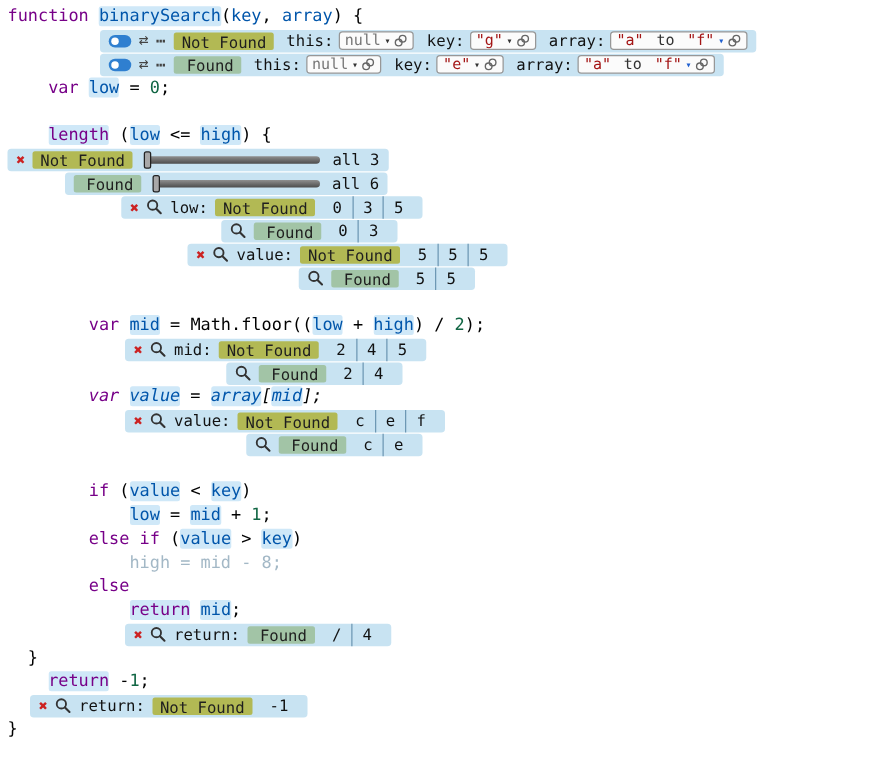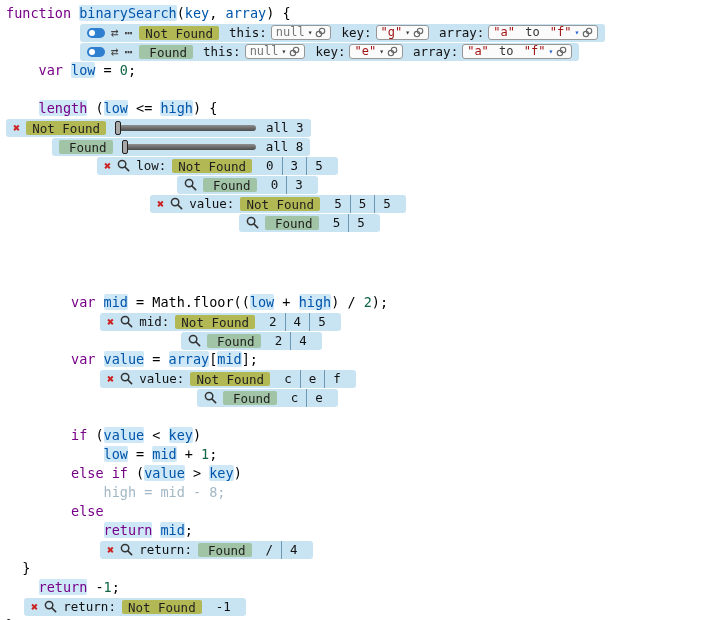--- a/index.html
+++ b/index.html
@@ -99,21 +99,21 @@
                 <circle cx="9" cy="5" r="3.4" fill="none" stroke="#666" stroke-width="1.4"></circle>
               </svg></span></span></span></span>
     </div>
     <div class="row code-line" style="padding-left: calc(4ch + 6px);"><span class="tk-kw">var </span><span class="tk-var tk-hl">low</span><span class="tk-pl"> = </span><span class="tk-num">0</span><span class="tk-pl">;</span></div>
     <div class="row"></div>
     <div class="row code-line" style="padding-left: calc(4ch + 6px);"><span class="tk-kw tk-hl">length</span><span class="tk-pl"> (</span><span class="tk-var tk-hl">low</span><span class="tk-pl"> &lt;= </span><span class="tk-var tk-hl">high</span><span class="tk-pl">) {</span></div>
     <div class="row wrow">
       <span class="wbox" style="margin-left: 6px;"><span class="w-close">✖</span><span class="badge nf">Not Found</span><span class="slider" style="width: 140px;"><span class="handle"></span></span><span class="w-label">all 3</span></span>
     </div>
     <div class="row wrow">
-      <span class="wbox" style="margin-left: 52px;"><span class="badge f">Found</span><span class="slider" style="width: 133px;"><span class="handle"></span></span><span class="w-label">all 8</span></span>
+      <span class="wbox" style="margin-left: 52px;"><span class="badge f">Found</span><span class="slider" style="width: 133px;"><span class="handle"></span></span><span class="w-label">all 6</span></span>
     </div>
     <div class="row wrow">
       <span class="wbox" style="margin-left: 97px;"><span class="w-close">✖</span><span class="w-mag"><svg width="13" height="13" viewBox="0 0 14 14">
             <circle cx="5.5" cy="5.5" r="4" fill="none" stroke="#333" stroke-width="1.6"></circle>
             <line x1="8.6" y1="8.6" x2="12.5" y2="12.5" stroke="#333" stroke-width="1.8" stroke-linecap="round"></line>
           </svg></span><span class="probe-label">low:</span><span class="badge nf">Not Found</span><span class="cells"><span class="cell">0</span><span class="cell">3</span><span class="cell">5</span></span></span>
     </div>
     <div class="row wrow">
       <span class="wbox" style="margin-left: 177px;"><span class="w-mag"><svg width="13" height="13" viewBox="0 0 14 14">
             <circle cx="5.5" cy="5.5" r="4" fill="none" stroke="#333" stroke-width="1.6"></circle>
@@ -126,34 +126,34 @@
             <line x1="8.6" y1="8.6" x2="12.5" y2="12.5" stroke="#333" stroke-width="1.8" stroke-linecap="round"></line>
           </svg></span><span class="probe-label">value:</span><span class="badge nf">Not Found</span><span class="cells"><span class="cell">5</span><span class="cell">5</span><span class="cell">5</span></span></span>
     </div>
     <div class="row wrow">
       <span class="wbox" style="margin-left: 239px;"><span class="w-mag"><svg width="13" height="13" viewBox="0 0 14 14">
             <circle cx="5.5" cy="5.5" r="4" fill="none" stroke="#333" stroke-width="1.6"></circle>
             <line x1="8.6" y1="8.6" x2="12.5" y2="12.5" stroke="#333" stroke-width="1.8" stroke-linecap="round"></line>
           </svg></span><span class="badge f">Found</span><span class="cells"><span class="cell">5</span><span class="cell">5</span></span></span>
     </div>
     <div class="row"></div>
-    <div class="row code-line" style="padding-left: calc(8ch + 6px); margin-top: 42px;"><span class="tk-kw">var </span><span class="tk-var tk-hl">mid</span><span class="tk-pl"> = Math.floor((</span><span class="tk-var tk-hl">low</span><span class="tk-pl"> + </span><span class="tk-var tk-hl">high</span><span class="tk-pl">) / </span><span class="tk-num">2</span><span class="tk-pl">);</span></div>
+    <div class="row code-line" style="padding-left: calc(8ch + 6px);"><span class="tk-kw">var </span><span class="tk-var tk-hl">mid</span><span class="tk-pl"> = Math.floor((</span><span class="tk-var tk-hl">low</span><span class="tk-pl"> + </span><span class="tk-var tk-hl">high</span><span class="tk-pl">) / </span><span class="tk-num">2</span><span class="tk-pl">);</span></div>
     <div class="row wrow">
       <span class="wbox" style="margin-left: 100px;"><span class="w-close">✖</span><span class="w-mag"><svg width="13" height="13" viewBox="0 0 14 14">
             <circle cx="5.5" cy="5.5" r="4" fill="none" stroke="#333" stroke-width="1.6"></circle>
             <line x1="8.6" y1="8.6" x2="12.5" y2="12.5" stroke="#333" stroke-width="1.8" stroke-linecap="round"></line>
           </svg></span><span class="probe-label">mid:</span><span class="badge nf">Not Found</span><span class="cells"><span class="cell">2</span><span class="cell">4</span><span class="cell">5</span></span></span>
     </div>
     <div class="row wrow">
       <span class="wbox" style="margin-left: 181px;"><span class="w-mag"><svg width="13" height="13" viewBox="0 0 14 14">
             <circle cx="5.5" cy="5.5" r="4" fill="none" stroke="#333" stroke-width="1.6"></circle>
             <line x1="8.6" y1="8.6" x2="12.5" y2="12.5" stroke="#333" stroke-width="1.8" stroke-linecap="round"></line>
           </svg></span><span class="badge f">Found</span><span class="cells"><span class="cell">2</span><span class="cell">4</span></span></span>
     </div>
-    <div class="row code-line" style="padding-left: calc(8ch + 6px);"><span class="tk-kw">var </span><span class="tk-var tk-hl">value</span><span class="tk-pl"> = </span><span class="tk-var tk-hl">array</span><span class="tk-pl">[</span><span class="tk-var tk-hl">mid</span><span class="tk-pl">];</span></div>
+    <div class="row code-line" style="padding-left: calc(8ch + 6px); font-style: italic;"><span class="tk-kw">var </span><span class="tk-var tk-hl">value</span><span class="tk-pl"> = </span><span class="tk-var tk-hl">array</span><span class="tk-pl">[</span><span class="tk-var tk-hl">mid</span><span class="tk-pl">];</span></div>
     <div class="row wrow">
       <span class="wbox" style="margin-left: 100px;"><span class="w-close">✖</span><span class="w-mag"><svg width="13" height="13" viewBox="0 0 14 14">
             <circle cx="5.5" cy="5.5" r="4" fill="none" stroke="#333" stroke-width="1.6"></circle>
             <line x1="8.6" y1="8.6" x2="12.5" y2="12.5" stroke="#333" stroke-width="1.8" stroke-linecap="round"></line>
           </svg></span><span class="probe-label">value:</span><span class="badge nf">Not Found</span><span class="cells"><span class="cell">c</span><span class="cell">e</span><span class="cell">f</span></span></span>
     </div>
     <div class="row wrow">
       <span class="wbox" style="margin-left: 197px;"><span class="w-mag"><svg width="13" height="13" viewBox="0 0 14 14">
             <circle cx="5.5" cy="5.5" r="4" fill="none" stroke="#333" stroke-width="1.6"></circle>
             <line x1="8.6" y1="8.6" x2="12.5" y2="12.5" stroke="#333" stroke-width="1.8" stroke-linecap="round"></line>

